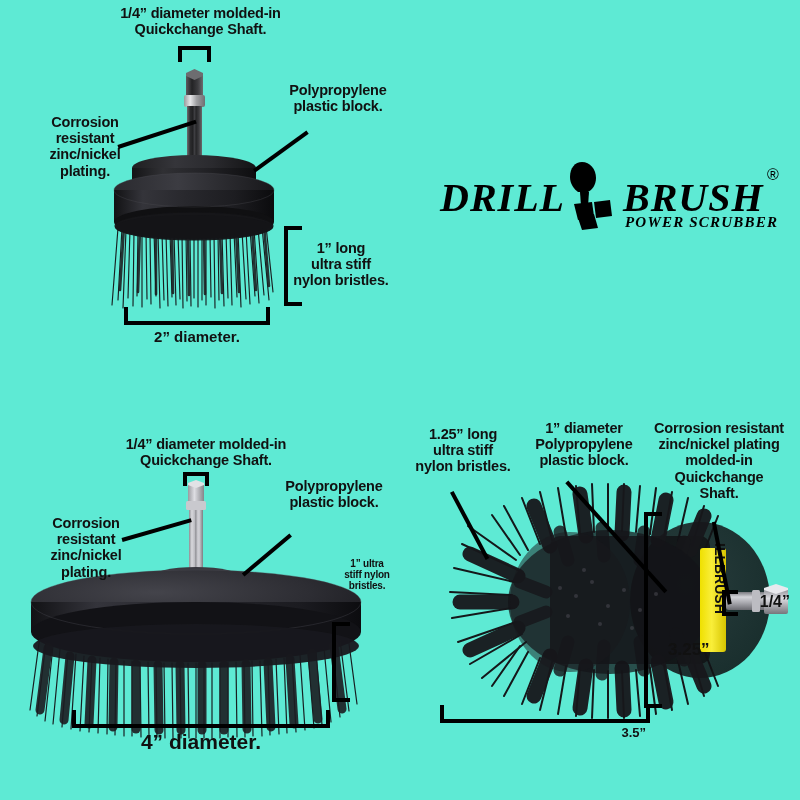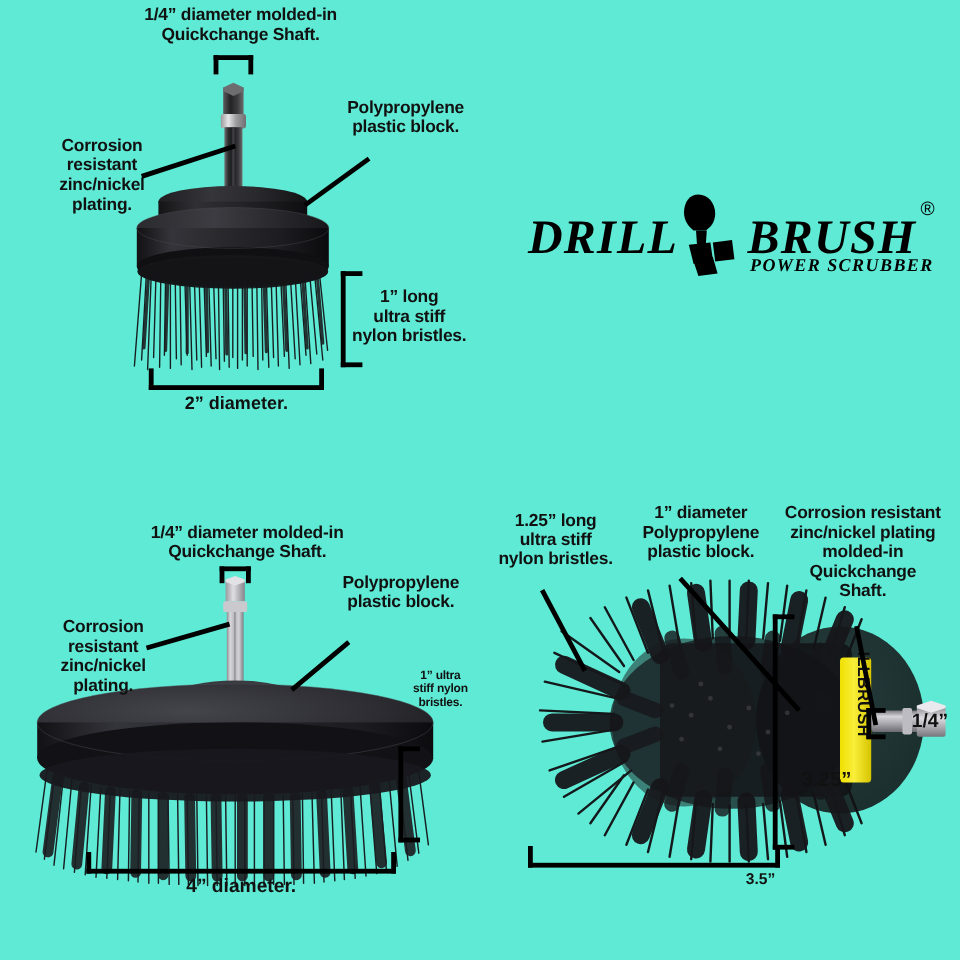--- a/index.html
+++ b/index.html
@@ -415,21 +415,21 @@
       <div class="cap-t"></div>
       <div class="bar" style="left:0;margin-left:0;"></div>
       <div class="cap-b"></div>
     </div>
 
     <div class="dim-h" style="left:72px; top:300px; width:258px; height:18px;">
       <div class="cap-l"></div>
       <div class="bar" style="top:auto;bottom:0;margin-top:0;"></div>
       <div class="cap-r"></div>
     </div>
-    <div class="dim-label" style="left:72px; top:320px; width:258px; text-align:center; font-size:16px;">4” diameter.</div>
+    <div class="dim-label" style="left:72px; top:320px; width:258px; text-align:center; font-size:21px;">4” diameter.</div>
   </div>
 
   <div class="product" style="left:400px; top:410px; width:400px; height:390px;">
 
     <svg class="body-svg" width="400" height="390" viewBox="0 0 400 390" style="position:absolute;left:0;top:0;">
       <defs>
         <linearGradient id="gcShaft" x1="0" y1="0" x2="0" y2="1">
           <stop offset="0%" stop-color="#79797f"></stop>
           <stop offset="28%" stop-color="#d4d4d9"></stop>
           <stop offset="60%" stop-color="#a8a8ae"></stop>

